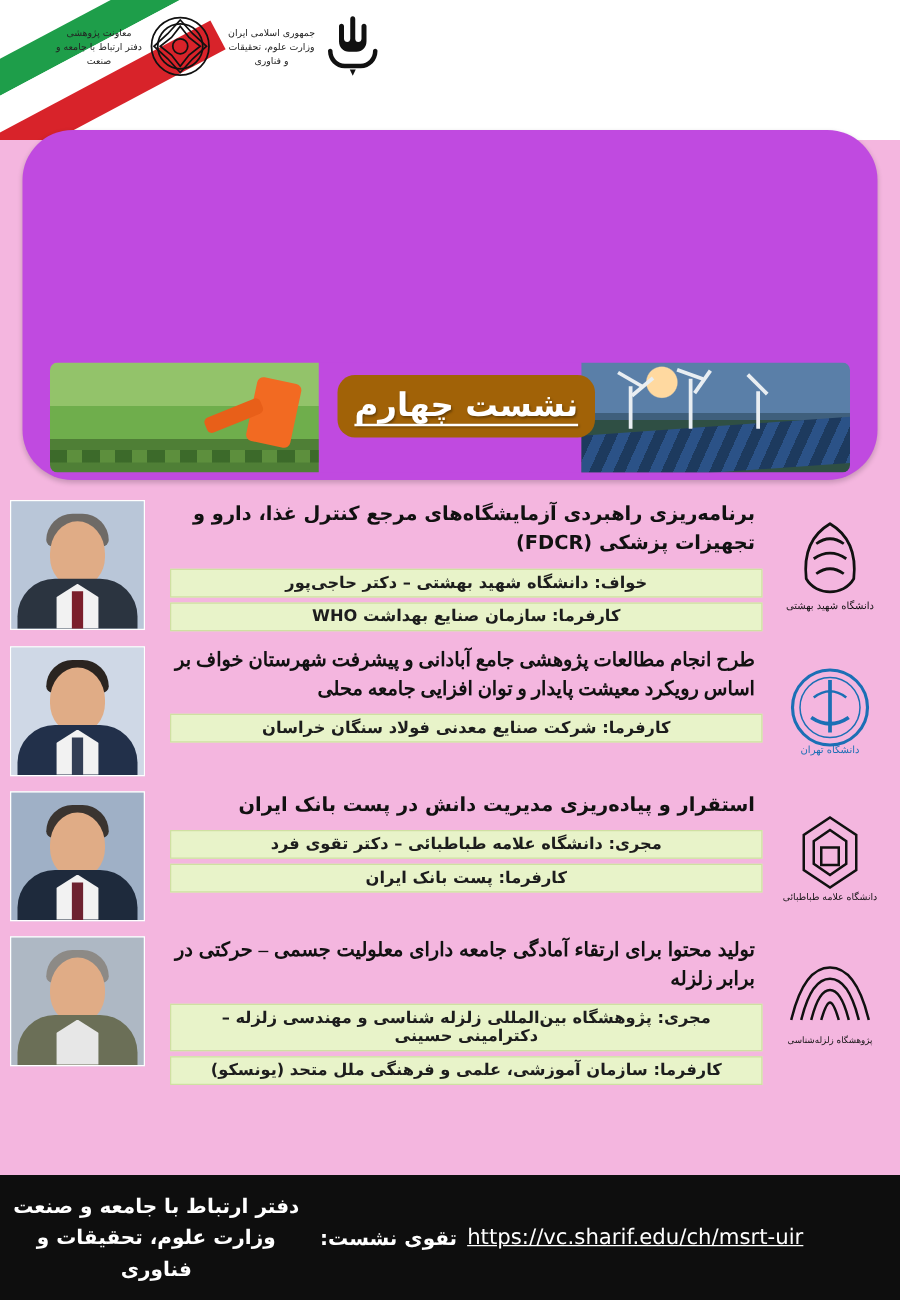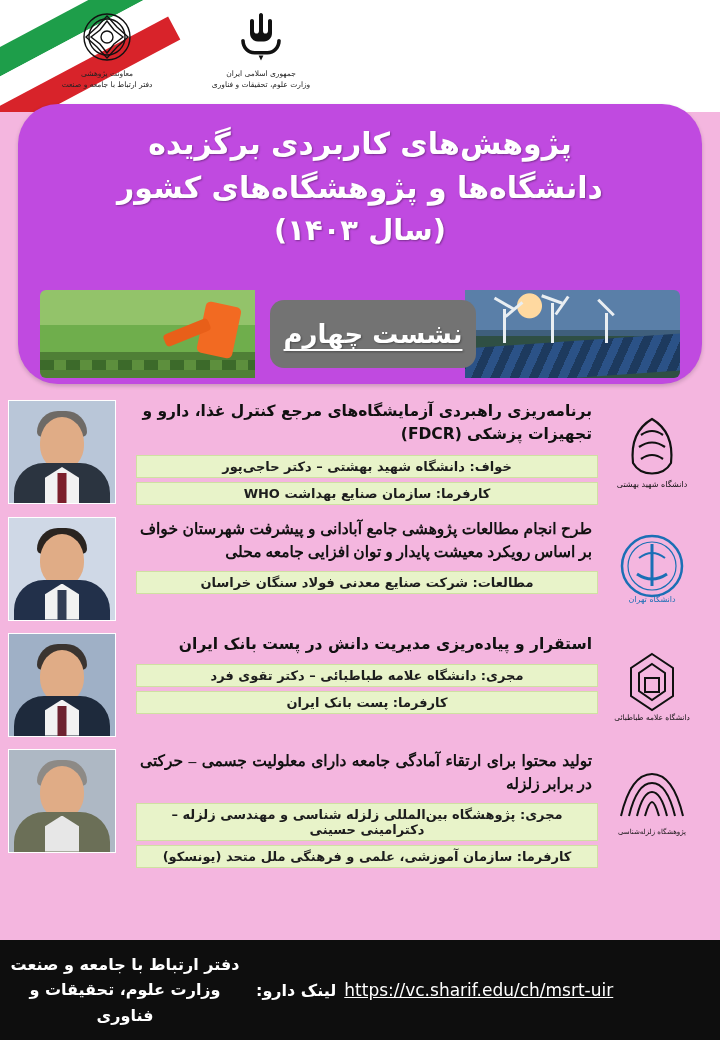--- a/index.html
+++ b/index.html
@@ -29,26 +29,26 @@
     transform: rotate(-28deg);
     transform-origin: 100% 50%;
   }
   .flag-ribbon span { display:block; height: 26px; width: 100%; }
   .fr-green  { background: #1e9e4a; }
   .fr-white  { background: #ffffff; }
   .fr-red    { background: #d8232a; }
 
   .logo-block {
     position: absolute; top: 8px;
-    display: flex; flex-direction: column; align-items: center;
+    display: flex; flex-direction: row; align-items: center;
     width: 130px;
     justify-content: center;
   }
   .logo-left  { left: 42px; }   
-  .logo-right { left: 196px; }
+  .logo-right { left: 180px; }
   .logo-mark {
     width: 58px; height: 58px;
     display: flex; align-items: center; justify-content: center;
     color: #1a1a1a;
   }
   .logo-cap {
     margin-top: 3px;
     font-size: 7.5px; line-height: 1.45;
     text-align: center; color: #222;
     font-family: "DejaVu Sans", sans-serif;
@@ -108,37 +108,37 @@
     position:absolute; right:44px; top:36px; width:48px; height:13px;
     background:#e85f19; border-radius:4px; transform:rotate(-22deg);
   }
   .strip-c .row {
     position:absolute; left:0; bottom:8px; width:100%; height:10px;
     background: repeating-linear-gradient(90deg,#3c6a2a 0 14px,#5d8f3d 14px 26px);
   }
 
   .session-badge {
     position: absolute; top: 196px; left: 252px;
-    width: 206px; height: 68px;
-    background: #737373;
+    width: 206px; height: 50px;
+    background: #a16207;
     border-radius: 14px;
     display: flex; align-items: center; justify-content: center; text-align: center;
   }
   .session-badge span {
     color: #ffffff; font-size: 26px; font-weight: bold;
     text-decoration: underline; text-underline-offset: 6px;
     text-shadow: 1px 1px 2px rgba(0,0,0,.35);
   }
 
   
   .rows { position: absolute; top: 394px; left: 0; width: 720px; }
   .prow {
     position: relative;
     width: 720px;
-    padding: 4px 16px 6px 0;
+    padding: 4px 4px 6px 0;
     display: flex; flex-direction: row-reverse; align-items: flex-start;
   }
   .photo {
     width: 108px; height: 104px;
     margin: 2px 14px 0 8px;
     border: 1px solid #ffffff;
     flex: 0 0 auto;
     overflow: hidden;
     background: #cfd6e2;
     position: relative;
@@ -252,25 +252,20 @@
           </g>
         </svg>
       </div>
       <div class="logo-cap">
         معاونت پژوهشی<br>دفتر ارتباط با جامعه و صنعت
       </div>
     </div>
   </div>
 
   <div class="title-plate">
-    <div class="title-text">
-      <div>پژوهش‌های کاربردی برگزیده</div>
-      <div>دانشگاه‌ها و پژوهشگاه‌های کشور</div>
-      <div class="l3">(سال ۱۴۰۳)</div>
-    </div>
 
     <div class="strip">
       <div class="strip-img strip-a">
         <div class="panel"></div>
         <div class="turb" style="left:38px;height:34px;"></div>
         <div class="blade" style="left:28px;top:12px;transform:rotate(30deg)"></div>
         <div class="blade" style="left:38px;top:18px;transform:rotate(-40deg)"></div>
         <div class="turb" style="left:86px;height:40px;"></div>
         <div class="blade" style="left:76px;top:8px;transform:rotate(20deg)"></div>
         <div class="blade" style="left:86px;top:14px;transform:rotate(-55deg)"></div>
@@ -323,21 +318,21 @@
       <div class="photo">
         <div class="bg" style="background:#cfd8e6"></div>
         <div class="hair" style="background:#2a2420"></div>
         <div class="head"></div>
         <div class="body" style="background:#22304a"></div>
         <div class="shirt"></div>
           <div class="tie" style="background:#333e55"></div>
       </div>
       <div class="rowmain">
         <div class="ptitle just">طرح انجام مطالعات پژوهشی جامع آبادانی و پیشرفت شهرستان خواف بر اساس رویکرد معیشت پایدار و توان افزایی جامعه محلی</div>
-        <div class="meta">مطالعات: شرکت صنایع معدنی فولاد سنگان خراسان</div>
+        <div class="meta">کارفرما: شرکت صنایع معدنی فولاد سنگان خراسان</div>
       </div>
       <div class="org">
         <svg width="82" height="82" viewBox="0 0 82 82">
           <circle cx="41" cy="38" r="30" fill="none" stroke="#1b6fb5" stroke-width="2.5"></circle>
           <circle cx="41" cy="38" r="24" fill="none" stroke="#1b6fb5" stroke-width="1.2"></circle>
           <path d="M41 16 L41 58" stroke="#1b6fb5" stroke-width="3"></path>
           <path d="M26 46 q15 10 30 0" stroke="#1b6fb5" stroke-width="3" fill="none"></path>
           <path d="M28 30 q13 -10 26 0" stroke="#1b6fb5" stroke-width="2" fill="none"></path>
           <text x="41" y="74" font-size="8" text-anchor="middle" fill="#1b6fb5" font-family="DejaVu Sans">دانشگاه تهران</text>
         </svg>
@@ -398,19 +393,19 @@
 
   </div>
 
   <div class="footer">
     <div class="foot-right">
       <div>دفتر ارتباط با جامعه و صنعت</div>
       <div>وزارت علوم، تحقیقات و فناوری</div>
     </div>
     <div class="foot-left">
       <div class="foot-line">
-        <span class="foot-lbl">لینک دارو:</span>
+        <span class="foot-lbl">تقوی نشست:</span>
         <a class="foot-link" href="#">https://vc.sharif.edu/ch/msrt-uir</a>
       </div>
     </div>
   </div>
 
 </div>
 
 </body></html>

